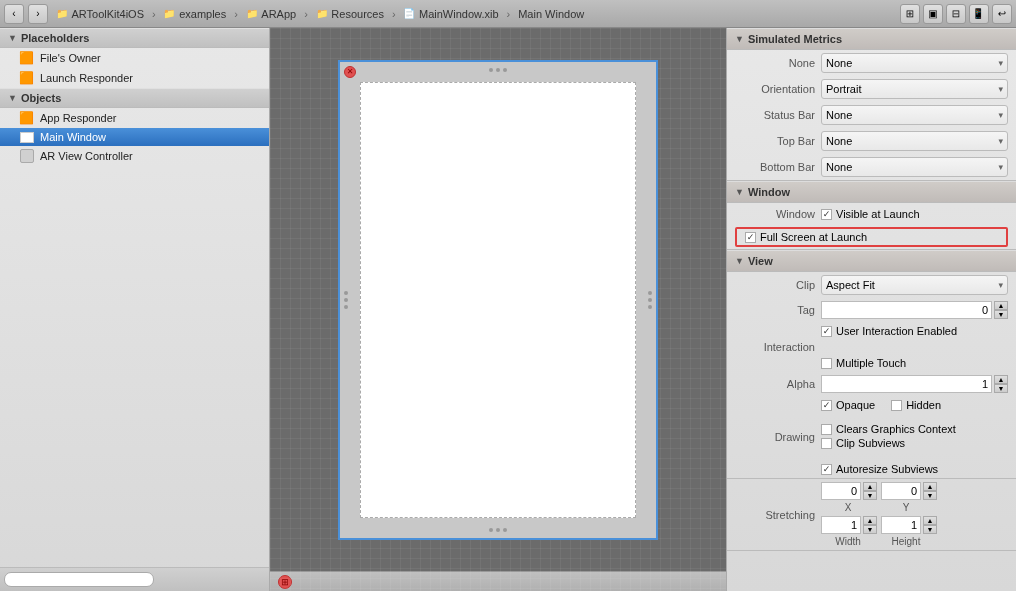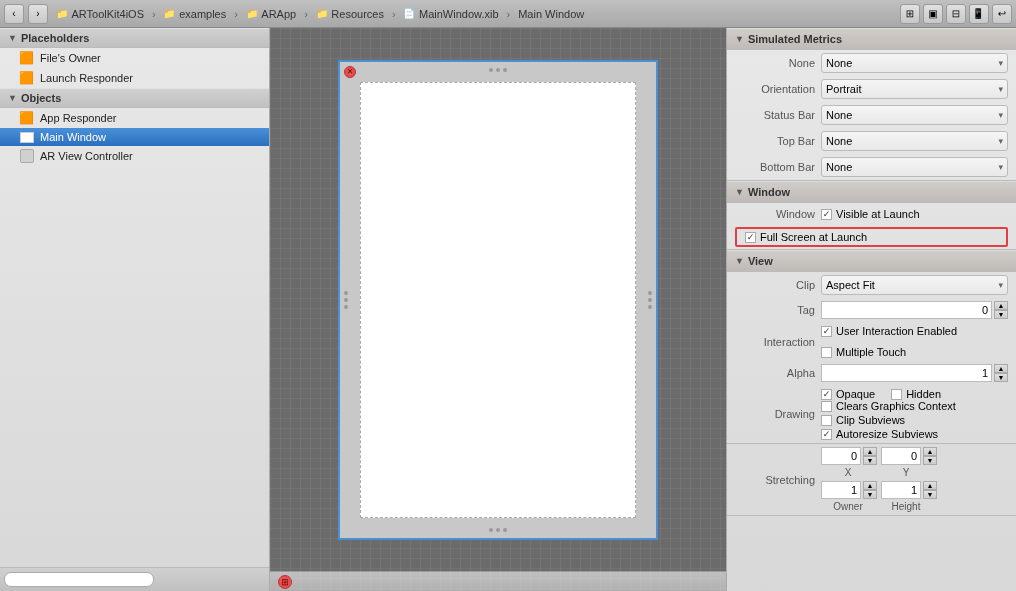--- a/index.html
+++ b/index.html
@@ -581,21 +581,21 @@
         </div>
       </div>
 
       <div class="right-row">
         <span class="right-row-label">Interaction</span>
         <div class="right-row-value">
           <div class="checkbox-row">
             <div class="checkbox checked"></div>
             <span>User Interaction Enabled</span>
           </div>
-          <div class="checkbox-row" style="margin-top:9px;">
+          <div class="checkbox-row" style="margin-top:20px;">
             <div class="checkbox"></div>
             <span>Multiple Touch</span>
           </div>
         </div>
       </div>
 
       <div class="right-row">
         <span class="right-row-label">Alpha</span>
         <div class="right-row-value input-with-stepper">
           <input class="input-small" type="text" value="1" style="flex: 1 1 0%;">
@@ -613,29 +613,29 @@
           <div style="display:flex; gap:16px;">
             <div class="checkbox-row">
               <div class="checkbox checked"></div>
               <span>Opaque</span>
             </div>
             <div class="checkbox-row">
               <div class="checkbox"></div>
               <span>Hidden</span>
             </div>
           </div>
-          <div class="checkbox-row" style="margin-top:0;">
+          <div class="checkbox-row" style="margin-top:12px;">
             <div class="checkbox"></div>
             <span>Clears Graphics Context</span>
           </div>
           <div class="checkbox-row" style="margin-top:2px;">
             <div class="checkbox"></div>
             <span>Clip Subviews</span>
           </div>
-          <div class="checkbox-row" style="margin-top:2px;">
+          <div class="checkbox-row" style="margin-top:14px;">
             <div class="checkbox checked"></div>
             <span>Autoresize Subviews</span>
           </div>
         </div>
       </div>
     </div>
 
     <div class="right-section">
       <div class="right-row">
         <span class="right-row-label">Stretching</span>
@@ -675,21 +675,21 @@
             <div class="input-with-stepper">
               <input class="input-small" type="text" value="1" style="">
               <div class="stepper">
                 <div class="stepper-btn">▲</div>
                 <div class="stepper-btn">▼</div>
               </div>
             </div>
           </div>
           <div style="display:flex; gap:4px; margin-top:1px;">
             <div style="width:54px; text-align:center;">
-              <span class="stretch-label">Owner</span>
+              <span class="stretch-label">Width</span>
             </div>
             <div style="width:54px; text-align:center;">
               <span class="stretch-label">Height</span>
             </div>
           </div>
         </div>
       </div>
     </div>
 
   </div>

